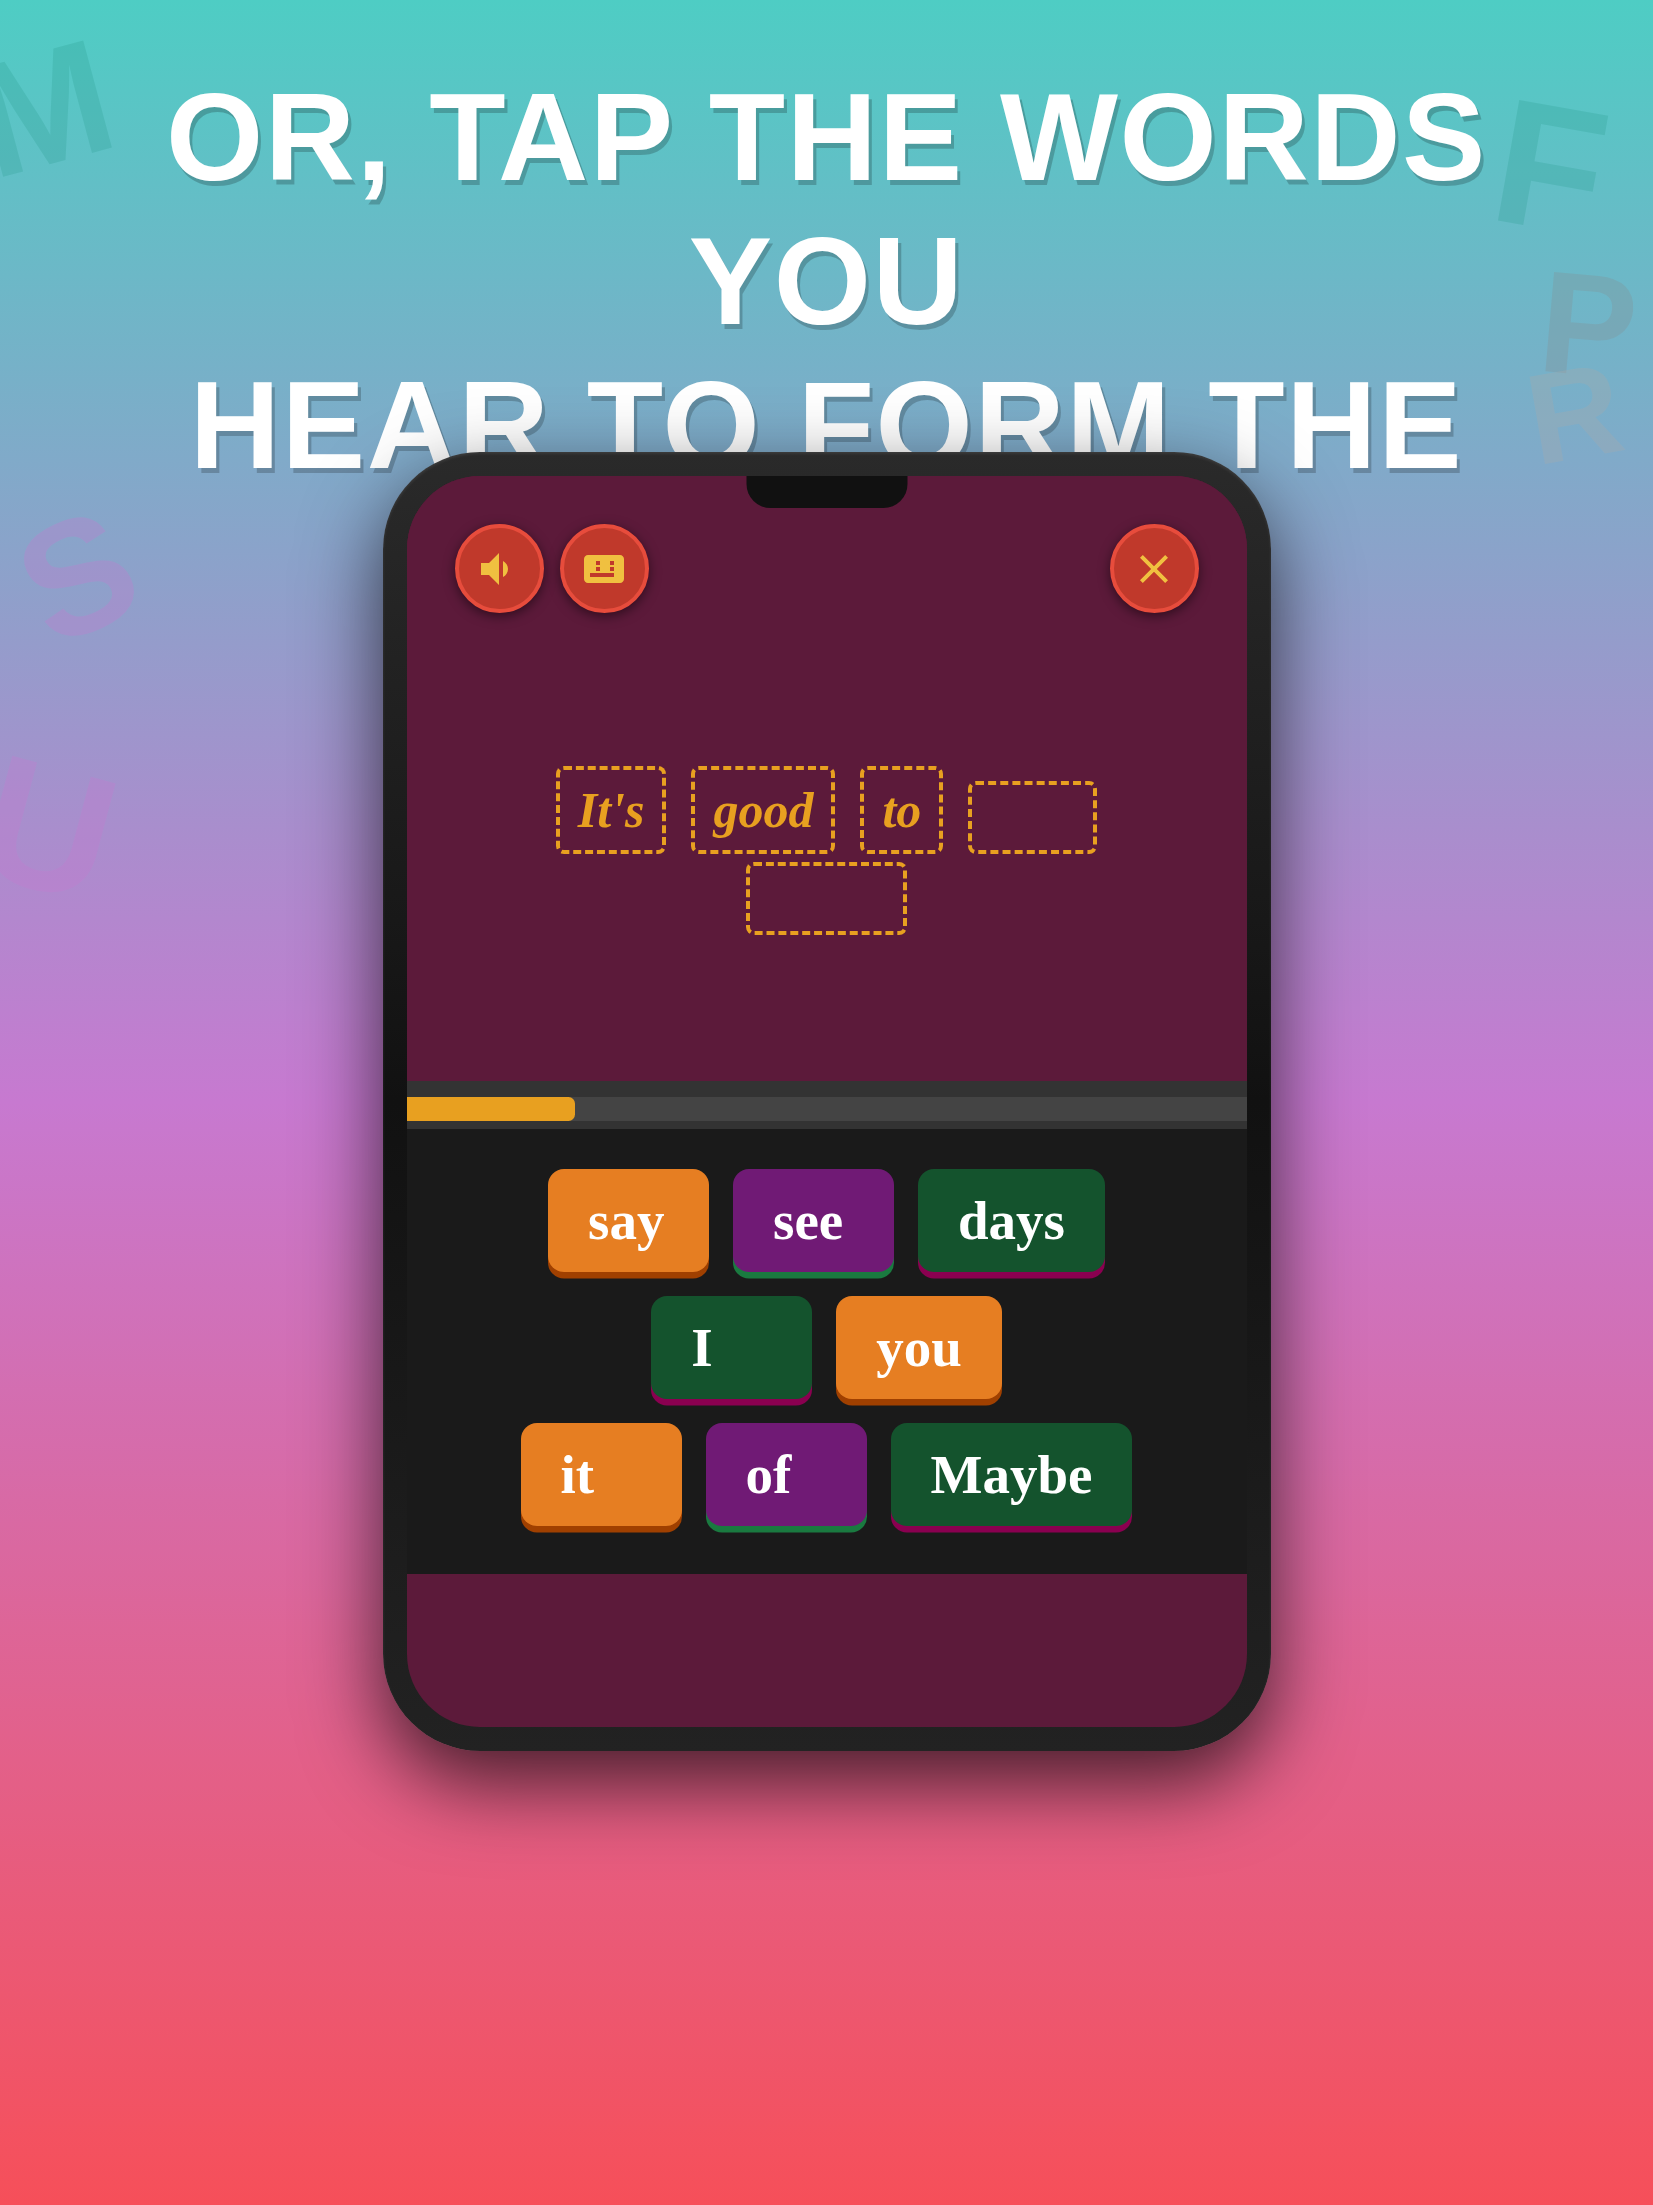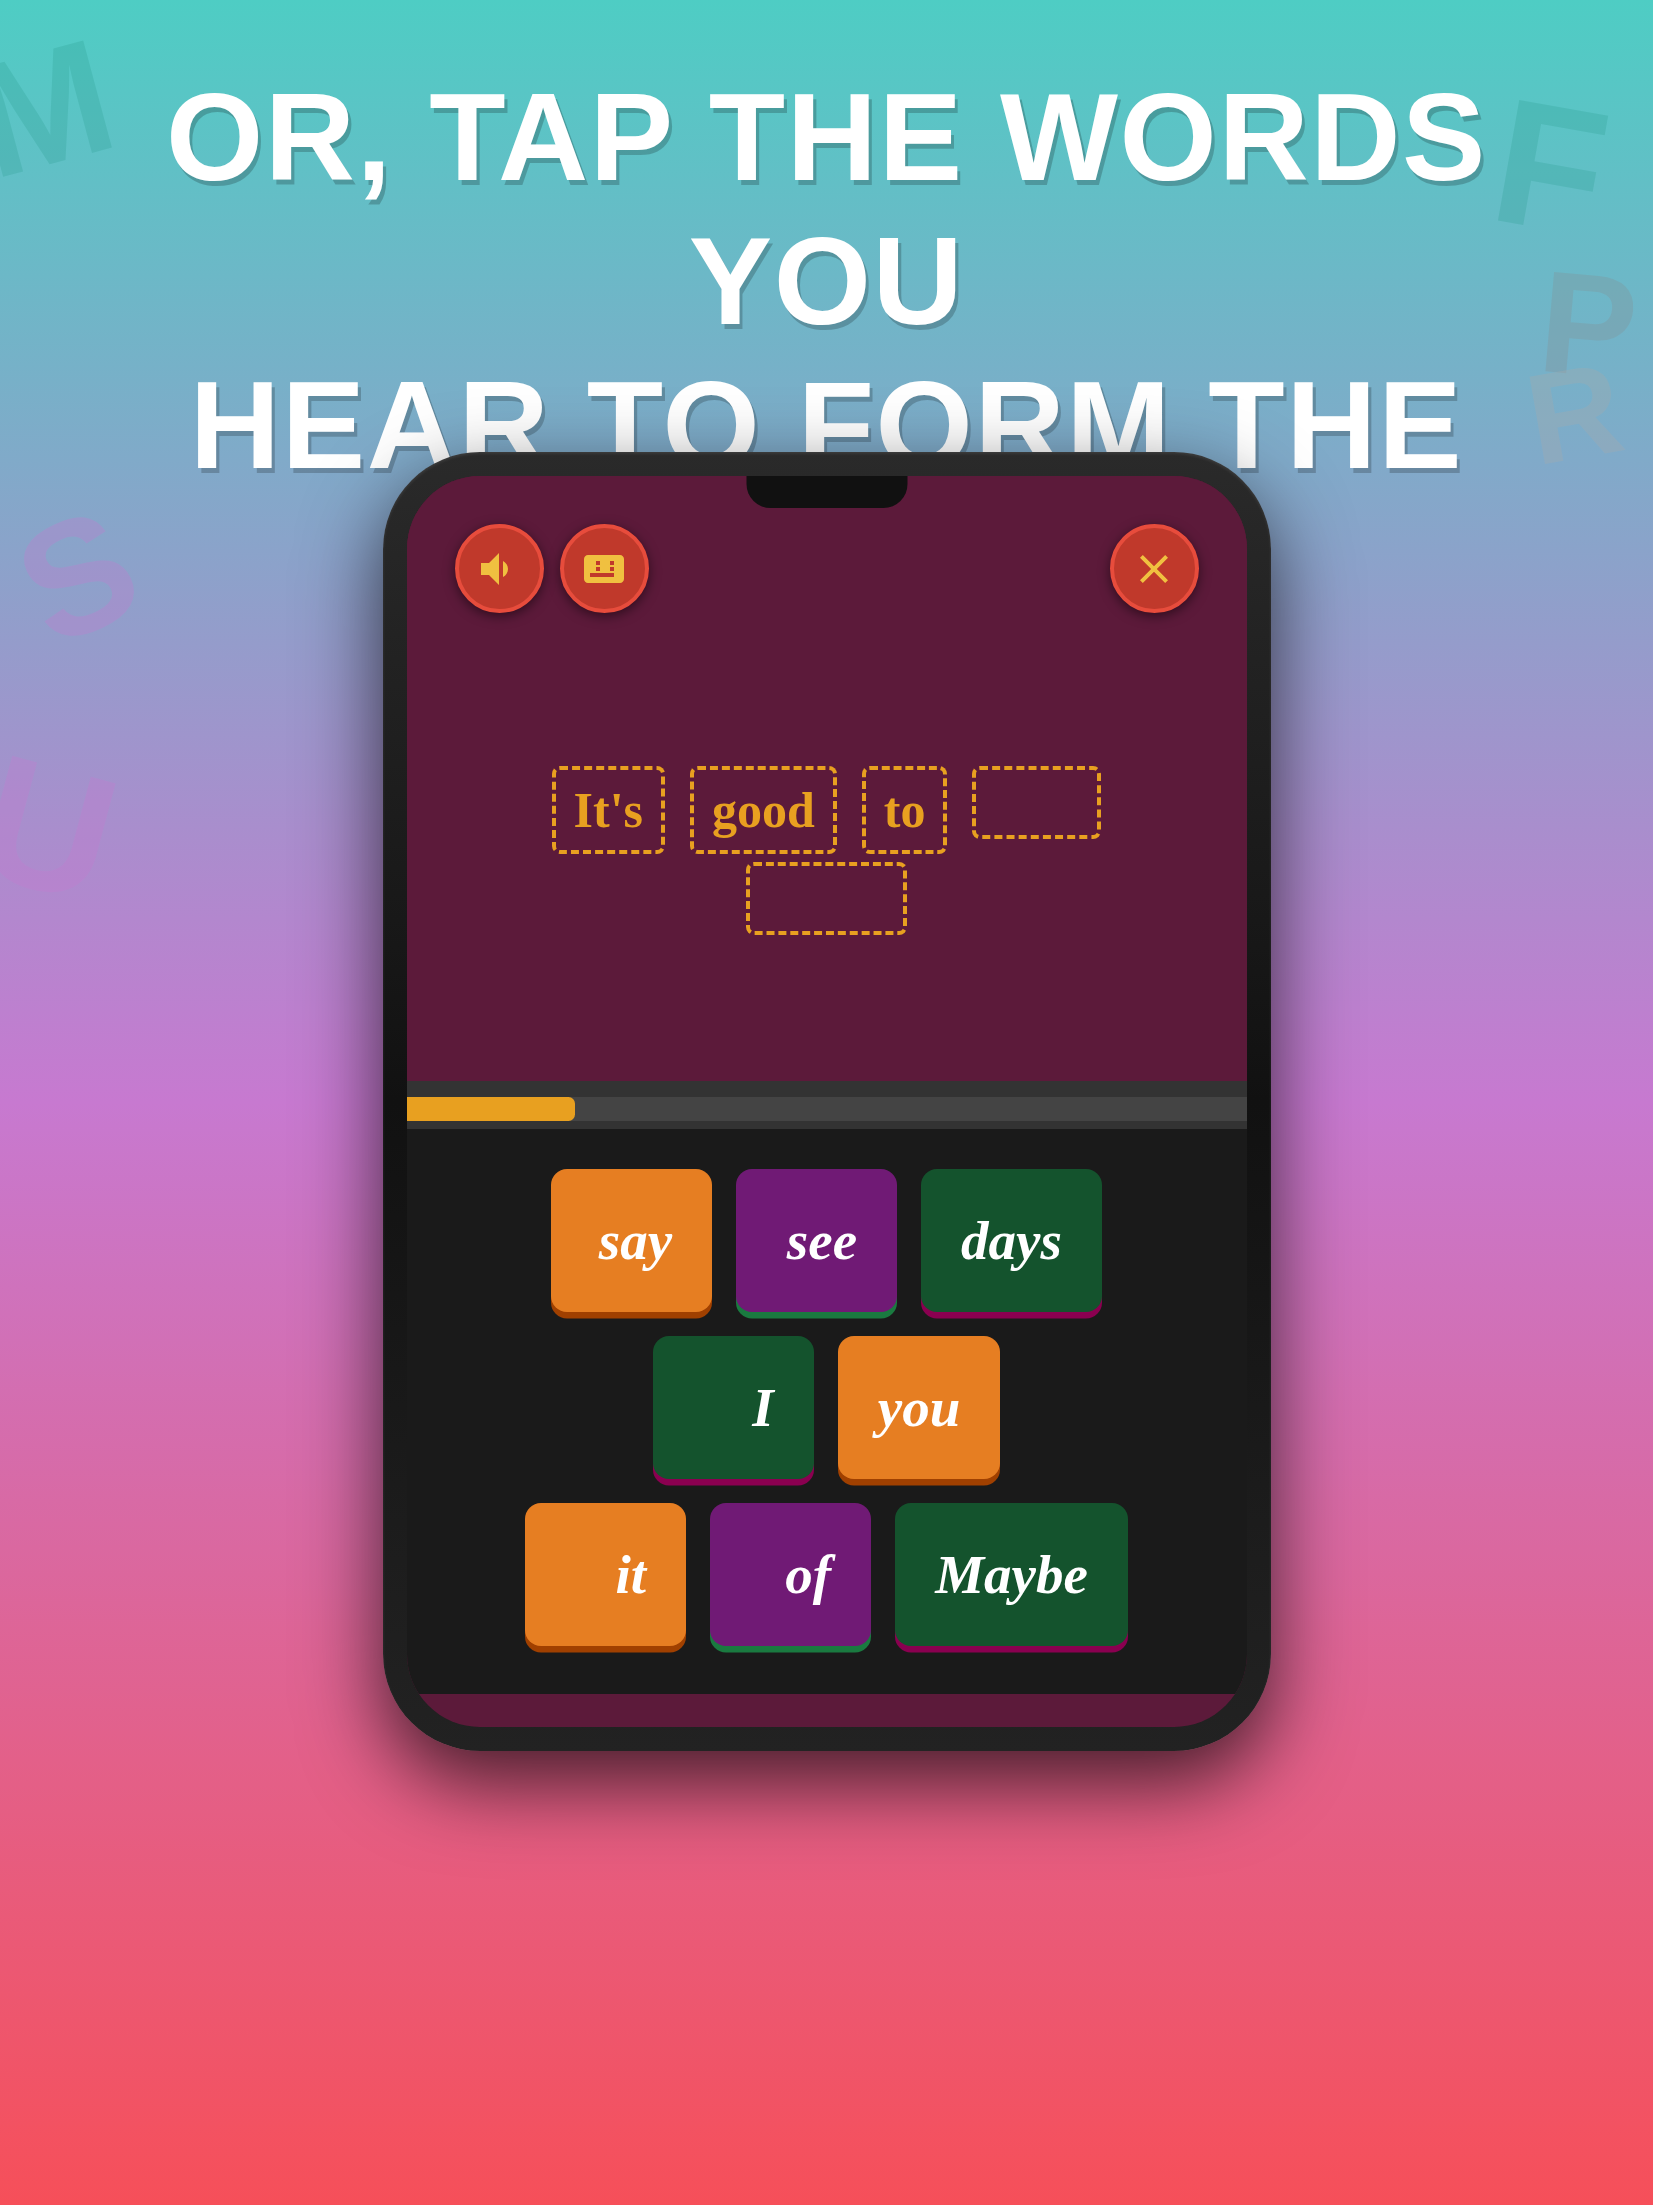--- a/index.html
+++ b/index.html
@@ -142,22 +142,23 @@
       display: flex;
       align-items: center;
       justify-content: center;
       flex-direction: column;
     }
 
     .sentence-boxes {
       display: flex;
       flex-wrap: wrap;
       gap: 25px;
-      align-items: flex-start;
-      justify-content: center;
+      align-items: flex-end;
+      justify-content: center;
+      font-style: italic;
     }
 
     .word-box {
       border: 4px dashed #e8a020;
       border-radius: 8px;
       padding: 11.3px 18px;
       color: #e8a020;
       font-size: 50px;
       font-weight: bold;
       font-family: Georgia, serif;
@@ -213,32 +214,31 @@
       align-items: center;
     }
 
     .words-row {
       display: flex;
       gap: 24px;
       justify-content: center;
     }
 
     .word-btn {
-      padding: 40px 40px;
+      padding: 20px 40px;
       border-radius: 16px;
       font-size: 55px;
       font-weight: 900;
       color: white;
       cursor: pointer;
       border: none;
       font-family: Georgia, 'Times New Roman', serif;
       min-width: 161px;
-      text-align: right;
+      text-align: left;
       box-shadow: 0 6.5px 0 rgba(0,0,0,0.35);
-      font-style: italic;
     }
 
     .btn-orange { background: #e67e22; box-shadow: 0 6.5px 0 #a04000; }
     .btn-green { background: #701a75; box-shadow: 0 6.5px 0 #1a7a40; }
     .btn-pink { background: #14532d; box-shadow: 0 6.5px 0 #8a0050; }
     .btn-red { background: #e74c3c; box-shadow: 0 6.5px 0 #8a1a10; }
 
     
     .letter-1 { top: 16px; left: -24px; transform: rotate(-15deg); color: #2a9d8f; font-size: 161px; }
     .letter-2 { top: 65px; right: 48px; transform: rotate(10deg); color: #2a9d8f; font-size: 178px; }

